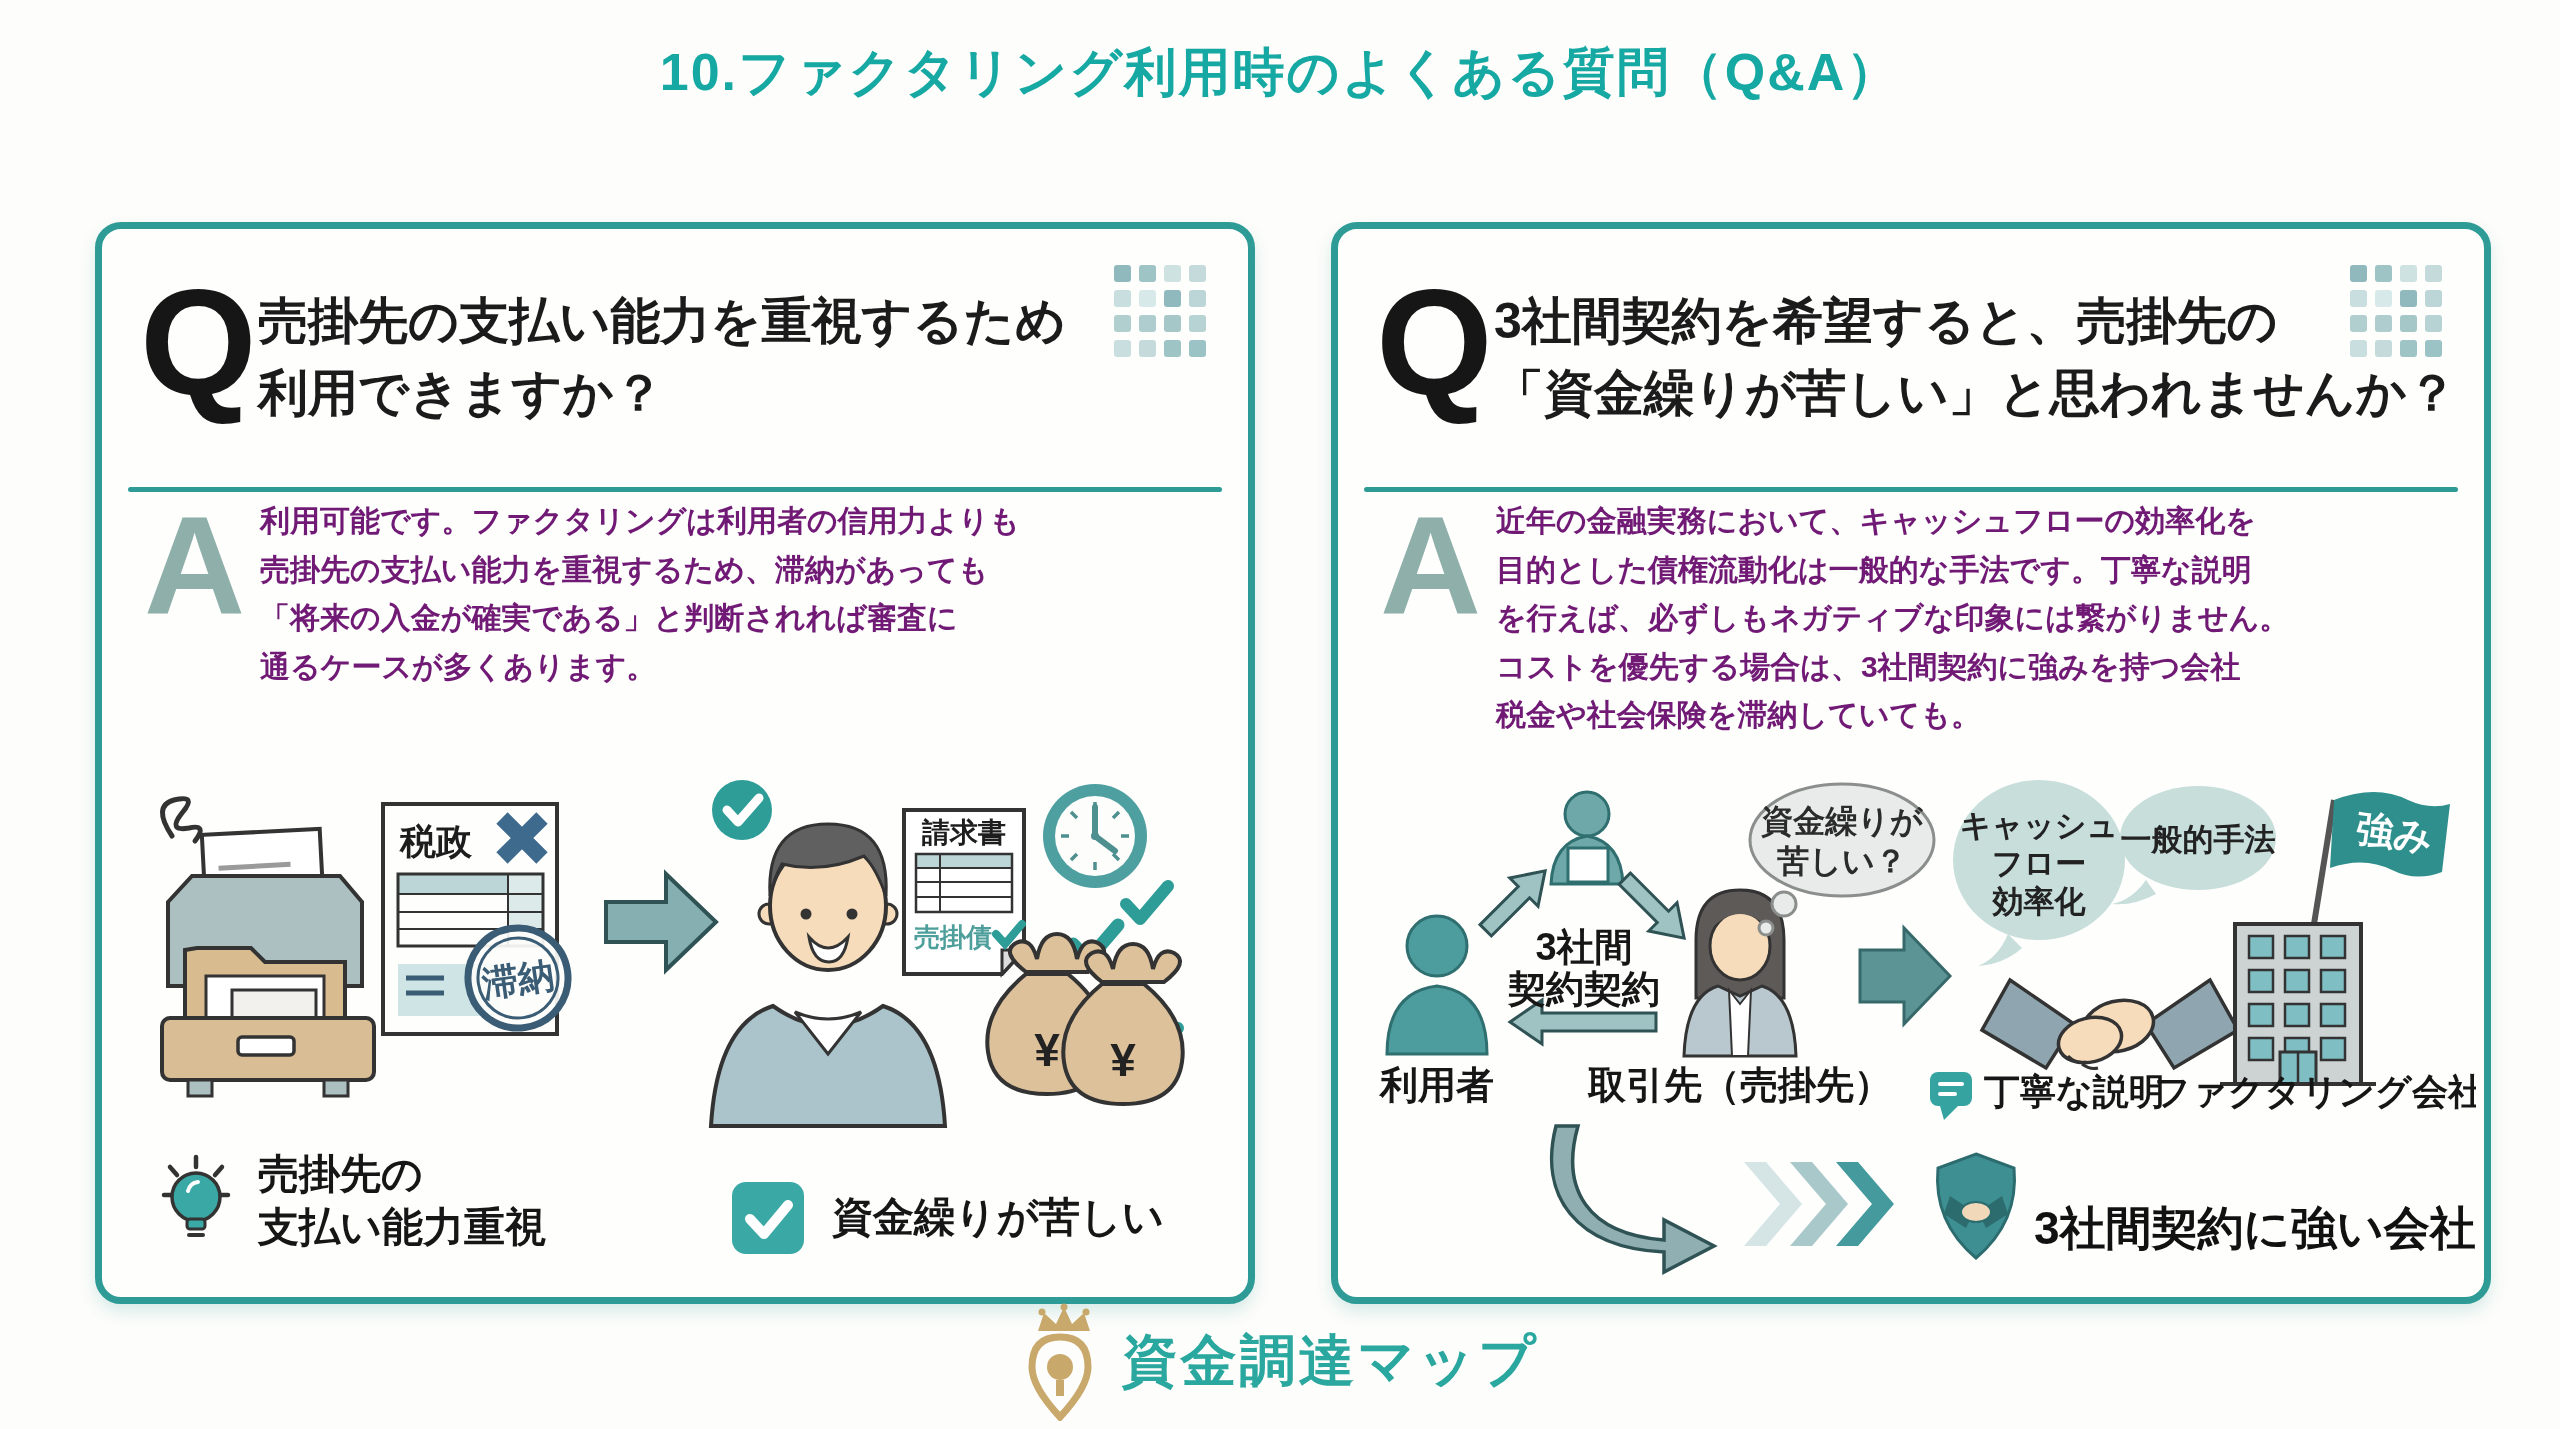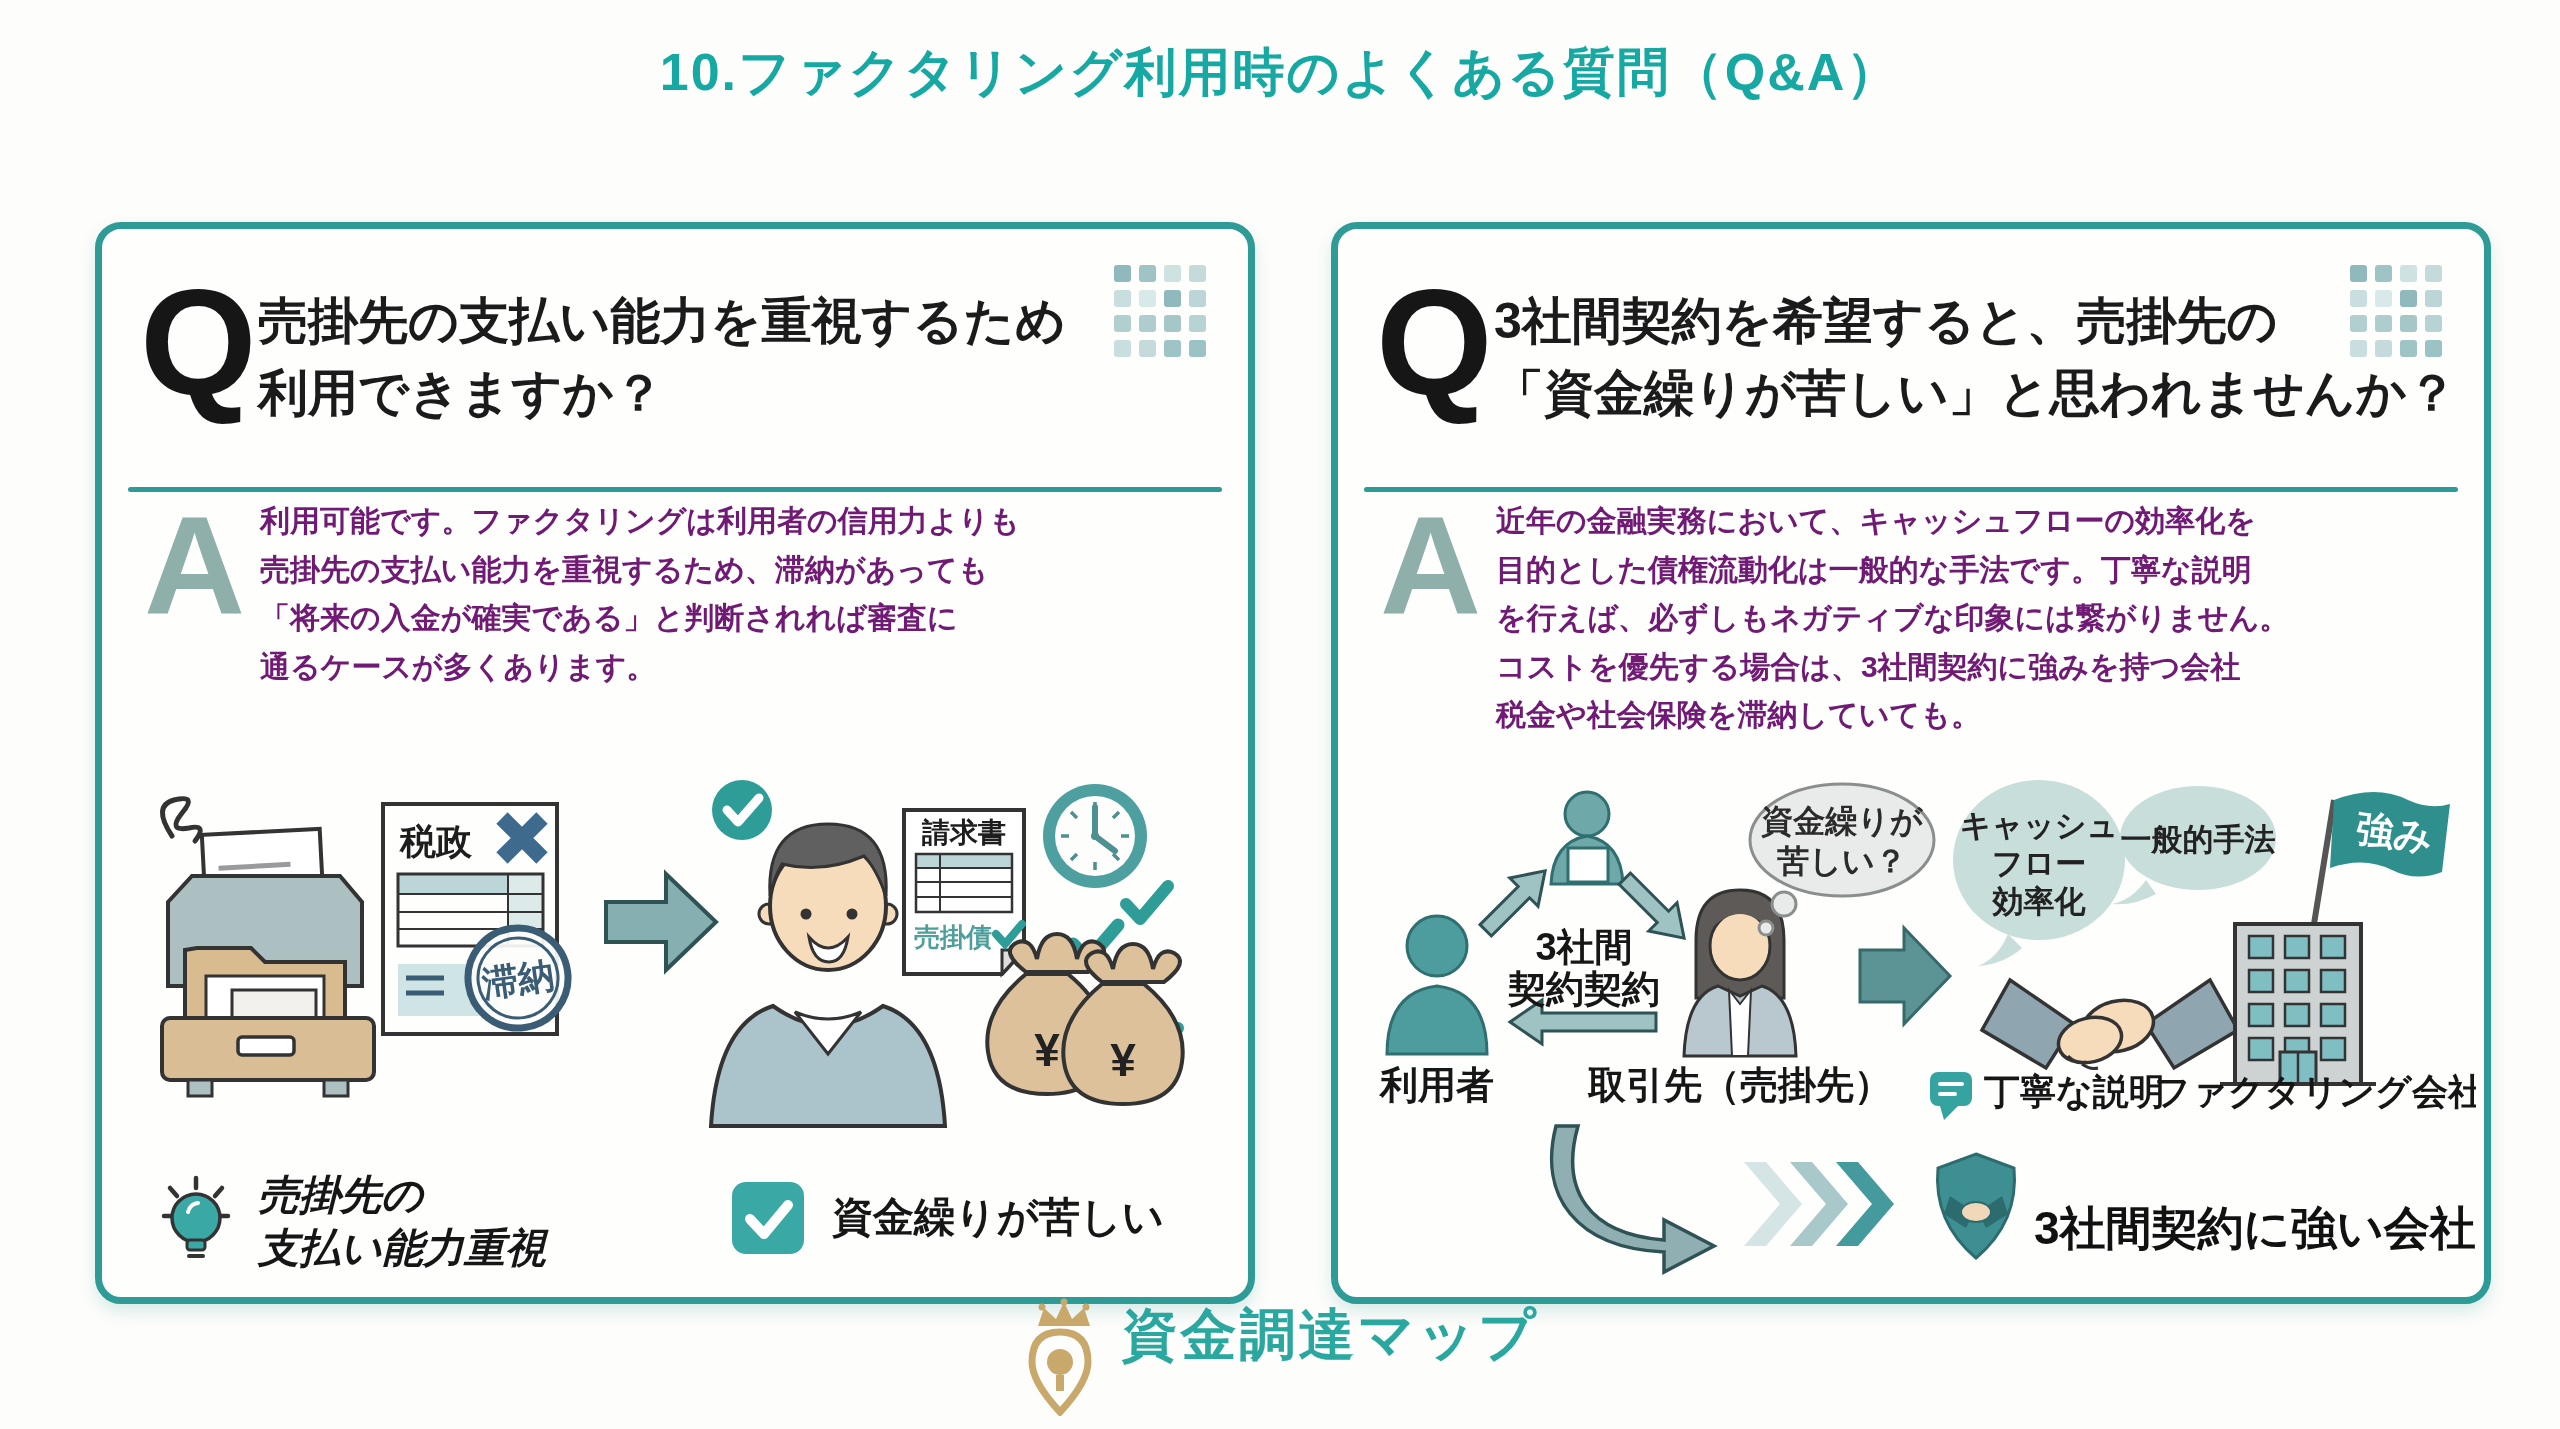--- a/index.html
+++ b/index.html
@@ -23,24 +23,24 @@
            background:#2E9B96;border-radius:3px;}
   .a-letter{position:absolute;top:270px;left:42px;font-size:140px;line-height:0.95;
             font-weight:800;color:#8FB0AA;}
   .a-text{position:absolute;top:268px;left:158px;font-size:30px;font-weight:700;
           line-height:1.62;white-space:pre-line;color:#701a75;}
   .illus{position:absolute;top:545px;left:8px;}
   .strong-row{position:absolute;top:895px;left:8px;}
   .points{position:absolute;top:915px;left:0;width:100%;height:170px;}
   .point{position:absolute;display:flex;align-items:center;gap:26px;}
   .point-label{font-size:41px;font-weight:800;line-height:1.3;white-space:pre-line;color:#161616;}
-  .p1{left:58px;top:25px;font-style:italic;}
+  .p1{left:58px;top:4px;}
   .p2{left:628px;top:36px;}
   .footer{position:absolute;top:1298px;left:0;right:0;height:128px;display:flex;
-          align-items:flex-start;justify-content:center;gap:24px;}
+          align-items:center;justify-content:center;gap:24px;}
   .brand-text{font-size:56px;font-weight:800;color:#2AA79E;letter-spacing:3px;}
   svg text{font-family:"Liberation Sans","DejaVu Sans",sans-serif;}
 </style>
 </head>
 <body>
 
 <div class="canvas">
 
   <div class="title">10.ファクタリング利用時のよくある質問（Q&amp;A）</div>
 

